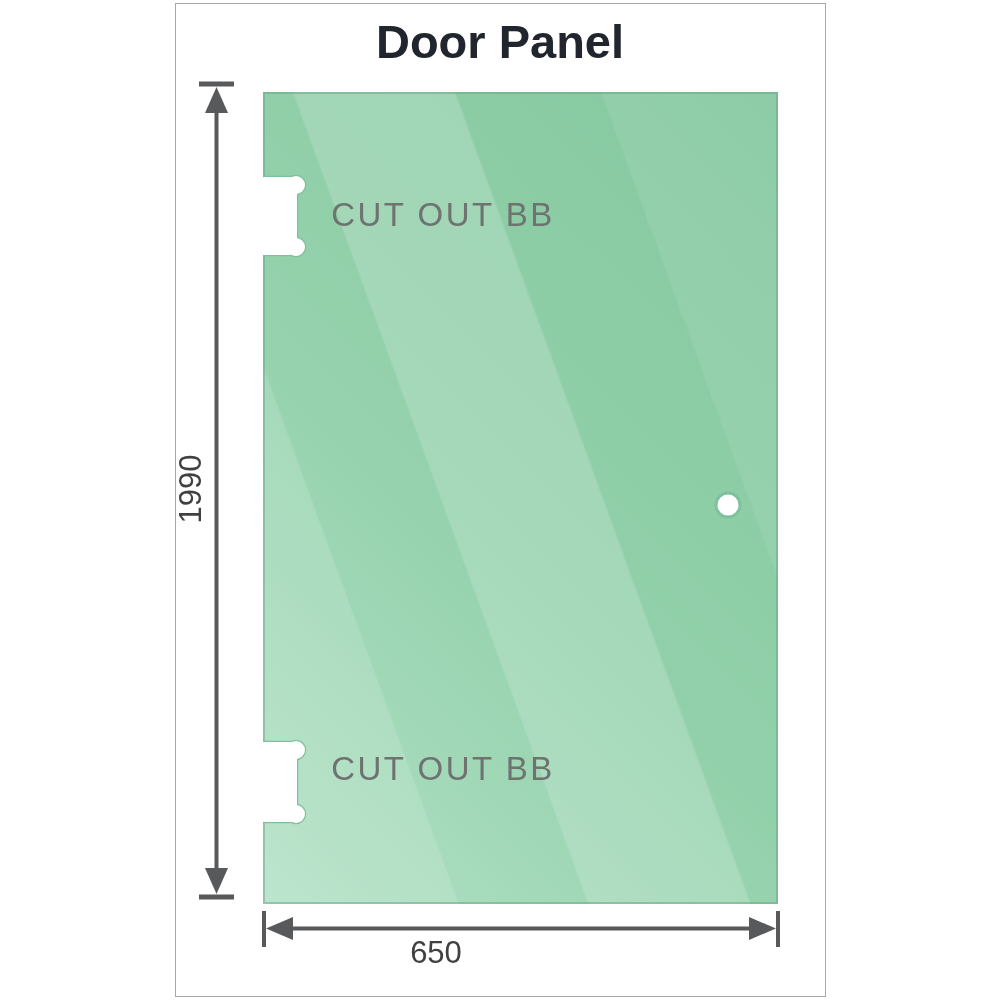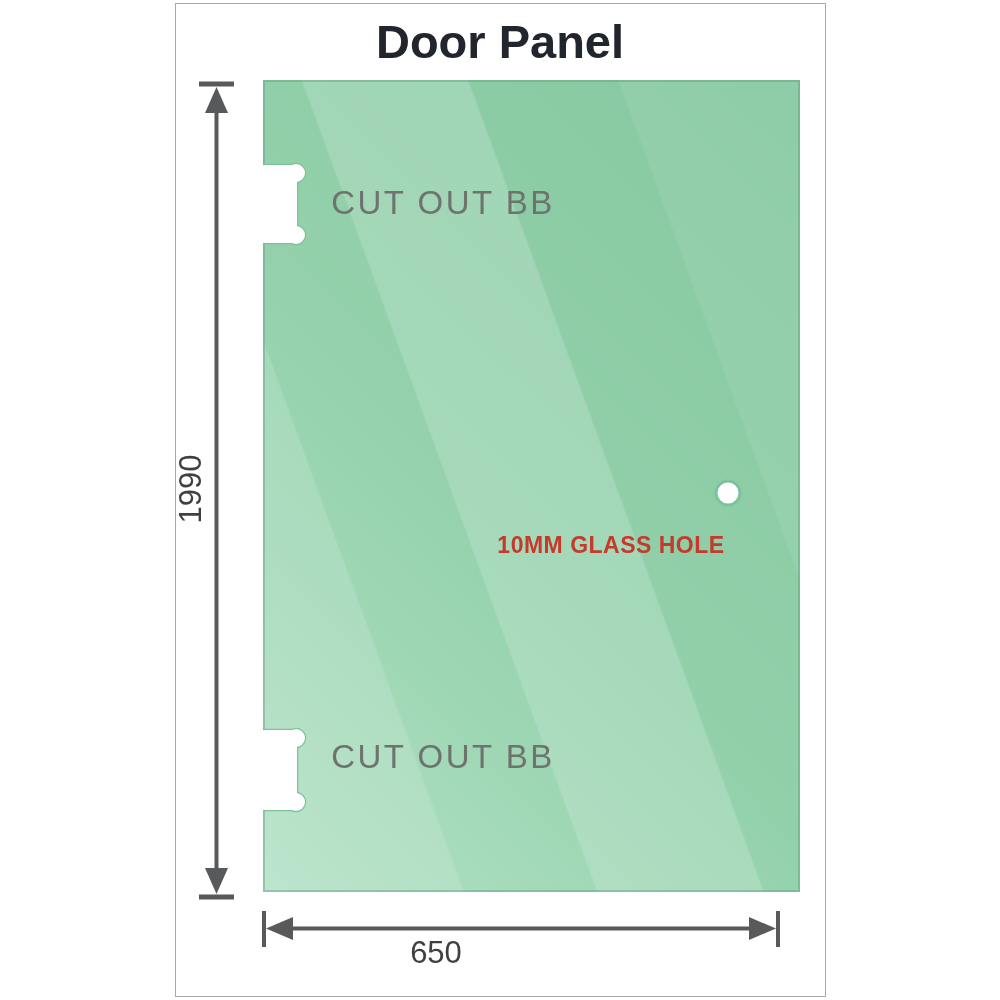--- a/index.html
+++ b/index.html
@@ -9,36 +9,35 @@
   }
   .frame{
     position:absolute;left:175px;top:3px;width:649px;height:992px;
     border:1px solid #a8a8a8;background:#ffffff;
   }
   .page-title{
     position:absolute;left:175px;top:14px;width:650px;text-align:center;
     font-size:47px;font-weight:700;color:#20252e;letter-spacing:0px;
   }
   .glass-panel{
-    position:absolute;left:263px;top:80px;width:515px;height:812px;overflow:hidden;
+    position:absolute;left:263px;top:92px;width:515px;height:812px;overflow:hidden;
     background:
       linear-gradient(70deg,
         rgba(255,255,255,0.20) 0%,
         rgba(255,255,255,0.20) 24%,
         rgba(255,255,255,0.07) 24.3%,
         rgba(255,255,255,0.07) 40%,
         rgba(255,255,255,0.22) 40.3%,
         rgba(255,255,255,0.22) 60%,
         rgba(255,255,255,0.05) 60.3%,
         rgba(255,255,255,0.05) 78%,
         rgba(255,255,255,0.12) 78.3%,
         rgba(255,255,255,0.12) 100%),
       linear-gradient(225deg, #7fc59b 0%, #8ccea6 55%, #abdec0 100%);
     box-shadow: inset 0 0 0 2px rgba(96,160,130,0.45);
-    padding-left: 22px;
   }
   .panel-svg{position:absolute;left:0;top:0;}
   .cutout-label{
     position:absolute;transform:translate(-50%,-50%);
     font-size:33px;letter-spacing:2.5px;color:#6f7370;white-space:nowrap;
   }
   .cutout-label.top{left:180px;top:123px;}
   .cutout-label.bottom{left:180px;top:677px;}
   .hole-label{
     position:absolute;left:348px;top:465px;transform:translate(-50%,-50%);
@@ -91,21 +90,20 @@
           <circle cx="33" cy="658" r="9"></circle>
           <circle cx="33" cy="722" r="9"></circle>
         </g>
       </g>
 
       <circle cx="465" cy="413" r="12" fill="#ffffff" stroke="#7dc29c" stroke-width="3"></circle>
     </svg>
 
     <div class="cutout-label top">CUT OUT BB</div>
     <div class="cutout-label bottom">CUT OUT BB</div>
-    <div class="hole-label">10MM GLASS HOLE</div>
   </div>
 
   <svg class="dim-overlay" width="1000" height="1000" viewBox="0 0 1000 1000">
     <g stroke="#58595b" fill="#58595b">
       <line x1="199" y1="84" x2="234" y2="84" stroke-width="5"></line>
       <line x1="199" y1="897" x2="234" y2="897" stroke-width="5"></line>
       <line x1="216.5" y1="100" x2="216.5" y2="882" stroke-width="4"></line>
       <polygon stroke="none" points="216.5,87 205,113 228,113"></polygon>
       <polygon stroke="none" points="216.5,894 205,868 228,868"></polygon>
     </g>

